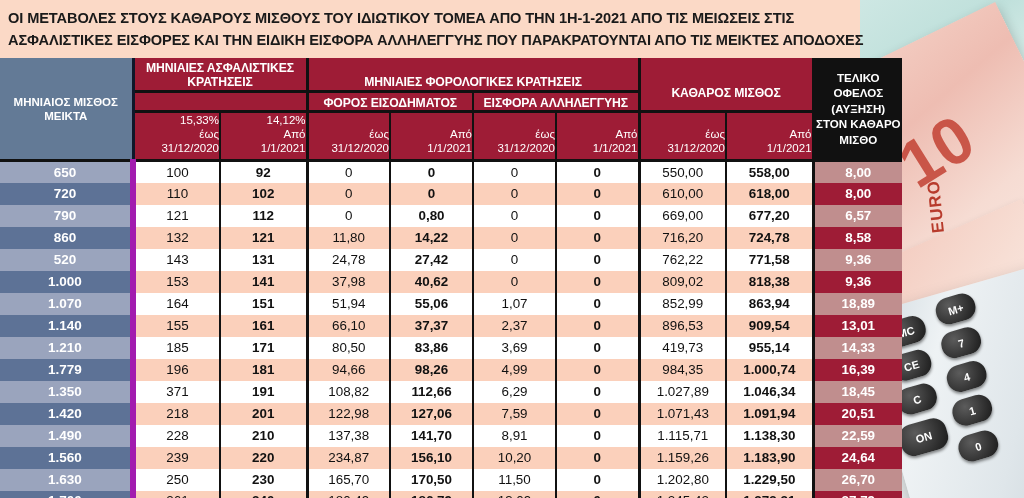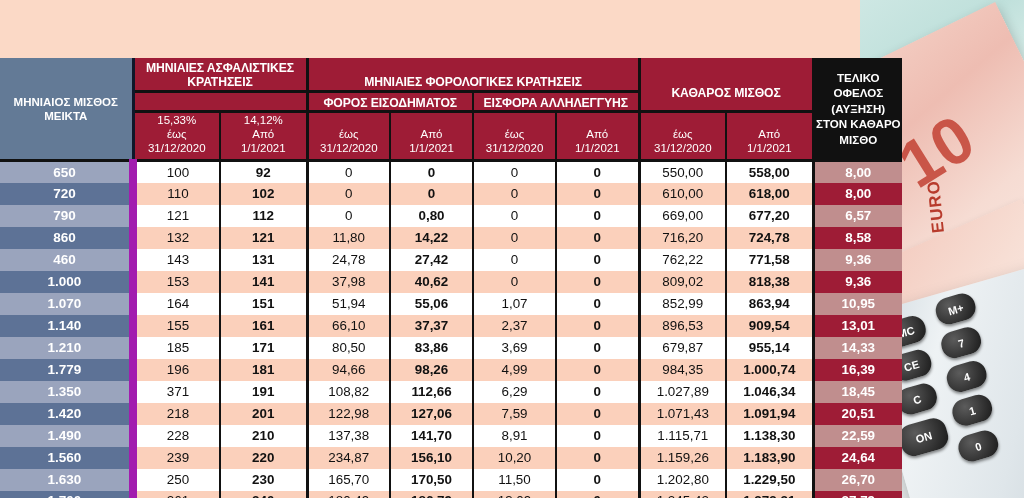--- a/index.html
+++ b/index.html
@@ -133,38 +133,39 @@
     position: relative;
   }
   .h-red .grp {
     font: bold 12.2px/1.18 "Liberation Sans", sans-serif;
     letter-spacing: -.1px;
     padding-top: 3px;
   }
   .h-red .sub {
     font: 400 11.5px/1.22 "Liberation Sans", sans-serif;
     padding-bottom: 4px;
+    text-align: right;
   }
   .h-black {
     background: #111111;
     color: #fff;
     font: bold 11.6px/1.34 "Liberation Sans", sans-serif;
     text-align: center;
     vertical-align: middle;
   }
   .vsep { border-right: 3px solid #111; }
   .vsep-light { border-right: 2px solid #111; }
 
   
   .c-idx {
     background: #9aa4bd;
     color: #ffffff;
     font: bold 13.5px "Liberation Sans", sans-serif;
     text-align: center;
-    border-right: 8px solid #a21caf;
+    border-right: 6px solid #a21caf;
     height: 22px;
   }
   tr.alt .c-idx { background: #5d7296; }
 
   .c-num {
     background: #ffffff;
     color: #111;
     font: 400 13.4px "Liberation Sans", sans-serif;
     text-align: center;
     height: 22px;
@@ -205,20 +206,21 @@
       <span class="key wide" style="left:18px;top:48px;width:40px;height:27px;">CE</span>
       <span class="key wide" style="left:72px;top:40px;width:40px;height:27px;">7</span>
       <span class="key wide" style="left:14px;top:82px;width:40px;height:27px;">C</span>
       <span class="key wide" style="left:68px;top:74px;width:40px;height:27px;">4</span>
       <span class="key wide" style="left:64px;top:108px;width:40px;height:27px;">1</span>
       <span class="key wide" style="left:6px;top:118px;width:48px;height:32px;">ON</span>
       <span class="key wide" style="left:60px;top:144px;width:40px;height:27px;">0</span>
     </div>
   </div>
 
+  <div class="title">ΟΙ ΜΕΤΑΒΟΛΕΣ ΣΤΟΥΣ ΚΑΘΑΡΟΥΣ ΜΙΣΘΟΥΣ ΤΟΥ ΙΔΙΩΤΙΚΟΥ ΤΟΜΕΑ ΑΠΟ ΤΗΝ 1Η-1-2021 ΑΠΟ ΤΙΣ ΜΕΙΩΣΕΙΣ ΣΤΙΣ ΑΣΦΑΛΙΣΤΙΚΕΣ ΕΙΣΦΟΡΕΣ ΚΑΙ ΤΗΝ ΕΙΔΙΚΗ ΕΙΣΦΟΡΑ ΑΛΛΗΛΕΓΓΥΗΣ ΠΟΥ ΠΑΡΑΚΡΑΤΟΥΝΤΑΙ ΑΠΟ ΤΙΣ ΜΕΙΚΤΕΣ ΑΠΟΔΟΧΕΣ</div>
 
   <table class="tbl">
     <colgroup>
       <col style="width:133px">
         <col style="width:87px">
         <col style="width:87px">
       <col style="width:83px">
         <col style="width:83px">
         <col style="width:83px">
       <col style="width:83px">
@@ -319,21 +321,21 @@
           <td class="c-num b vsep">121</td>
           <td class="c-num vsep-light">11,80</td>
           <td class="c-num b vsep-light">14,22</td>
           <td class="c-num vsep-light">0</td>
           <td class="c-num b vsep">0</td>
           <td class="c-num vsep-light">716,20</td>
           <td class="c-num b vsep">724,78</td>
           <td class="c-final">8,58</td>
         </tr>
         <tr>
-          <td class="c-idx">460</td>
+          <td class="c-idx">520</td>
           <td class="c-num vsep-light">143</td>
           <td class="c-num b vsep">131</td>
           <td class="c-num vsep-light">24,78</td>
           <td class="c-num b vsep-light">27,42</td>
           <td class="c-num vsep-light">0</td>
           <td class="c-num b vsep">0</td>
           <td class="c-num vsep-light">762,22</td>
           <td class="c-num b vsep">771,58</td>
           <td class="c-final">9,36</td>
         </tr>
@@ -352,21 +354,21 @@
         <tr>
           <td class="c-idx">1.070</td>
           <td class="c-num vsep-light">164</td>
           <td class="c-num b vsep">151</td>
           <td class="c-num vsep-light">51,94</td>
           <td class="c-num b vsep-light">55,06</td>
           <td class="c-num vsep-light">1,07</td>
           <td class="c-num b vsep">0</td>
           <td class="c-num vsep-light">852,99</td>
           <td class="c-num b vsep">863,94</td>
-          <td class="c-final">10,95</td>
+          <td class="c-final">18,89</td>
         </tr>
         <tr class="alt">
           <td class="c-idx">1.140</td>
           <td class="c-num vsep-light">155</td>
           <td class="c-num b vsep">161</td>
           <td class="c-num vsep-light">66,10</td>
           <td class="c-num b vsep-light">37,37</td>
           <td class="c-num vsep-light">2,37</td>
           <td class="c-num b vsep">0</td>
           <td class="c-num vsep-light">896,53</td>
@@ -374,21 +376,21 @@
           <td class="c-final">13,01</td>
         </tr>
         <tr>
           <td class="c-idx">1.210</td>
           <td class="c-num vsep-light">185</td>
           <td class="c-num b vsep">171</td>
           <td class="c-num vsep-light">80,50</td>
           <td class="c-num b vsep-light">83,86</td>
           <td class="c-num vsep-light">3,69</td>
           <td class="c-num b vsep">0</td>
-          <td class="c-num vsep-light">679,87</td>
+          <td class="c-num vsep-light">419,73</td>
           <td class="c-num b vsep">955,14</td>
           <td class="c-final">14,33</td>
         </tr>
         <tr class="alt">
           <td class="c-idx">1.779</td>
           <td class="c-num vsep-light">196</td>
           <td class="c-num b vsep">181</td>
           <td class="c-num vsep-light">94,66</td>
           <td class="c-num b vsep-light">98,26</td>
           <td class="c-num vsep-light">4,99</td>

